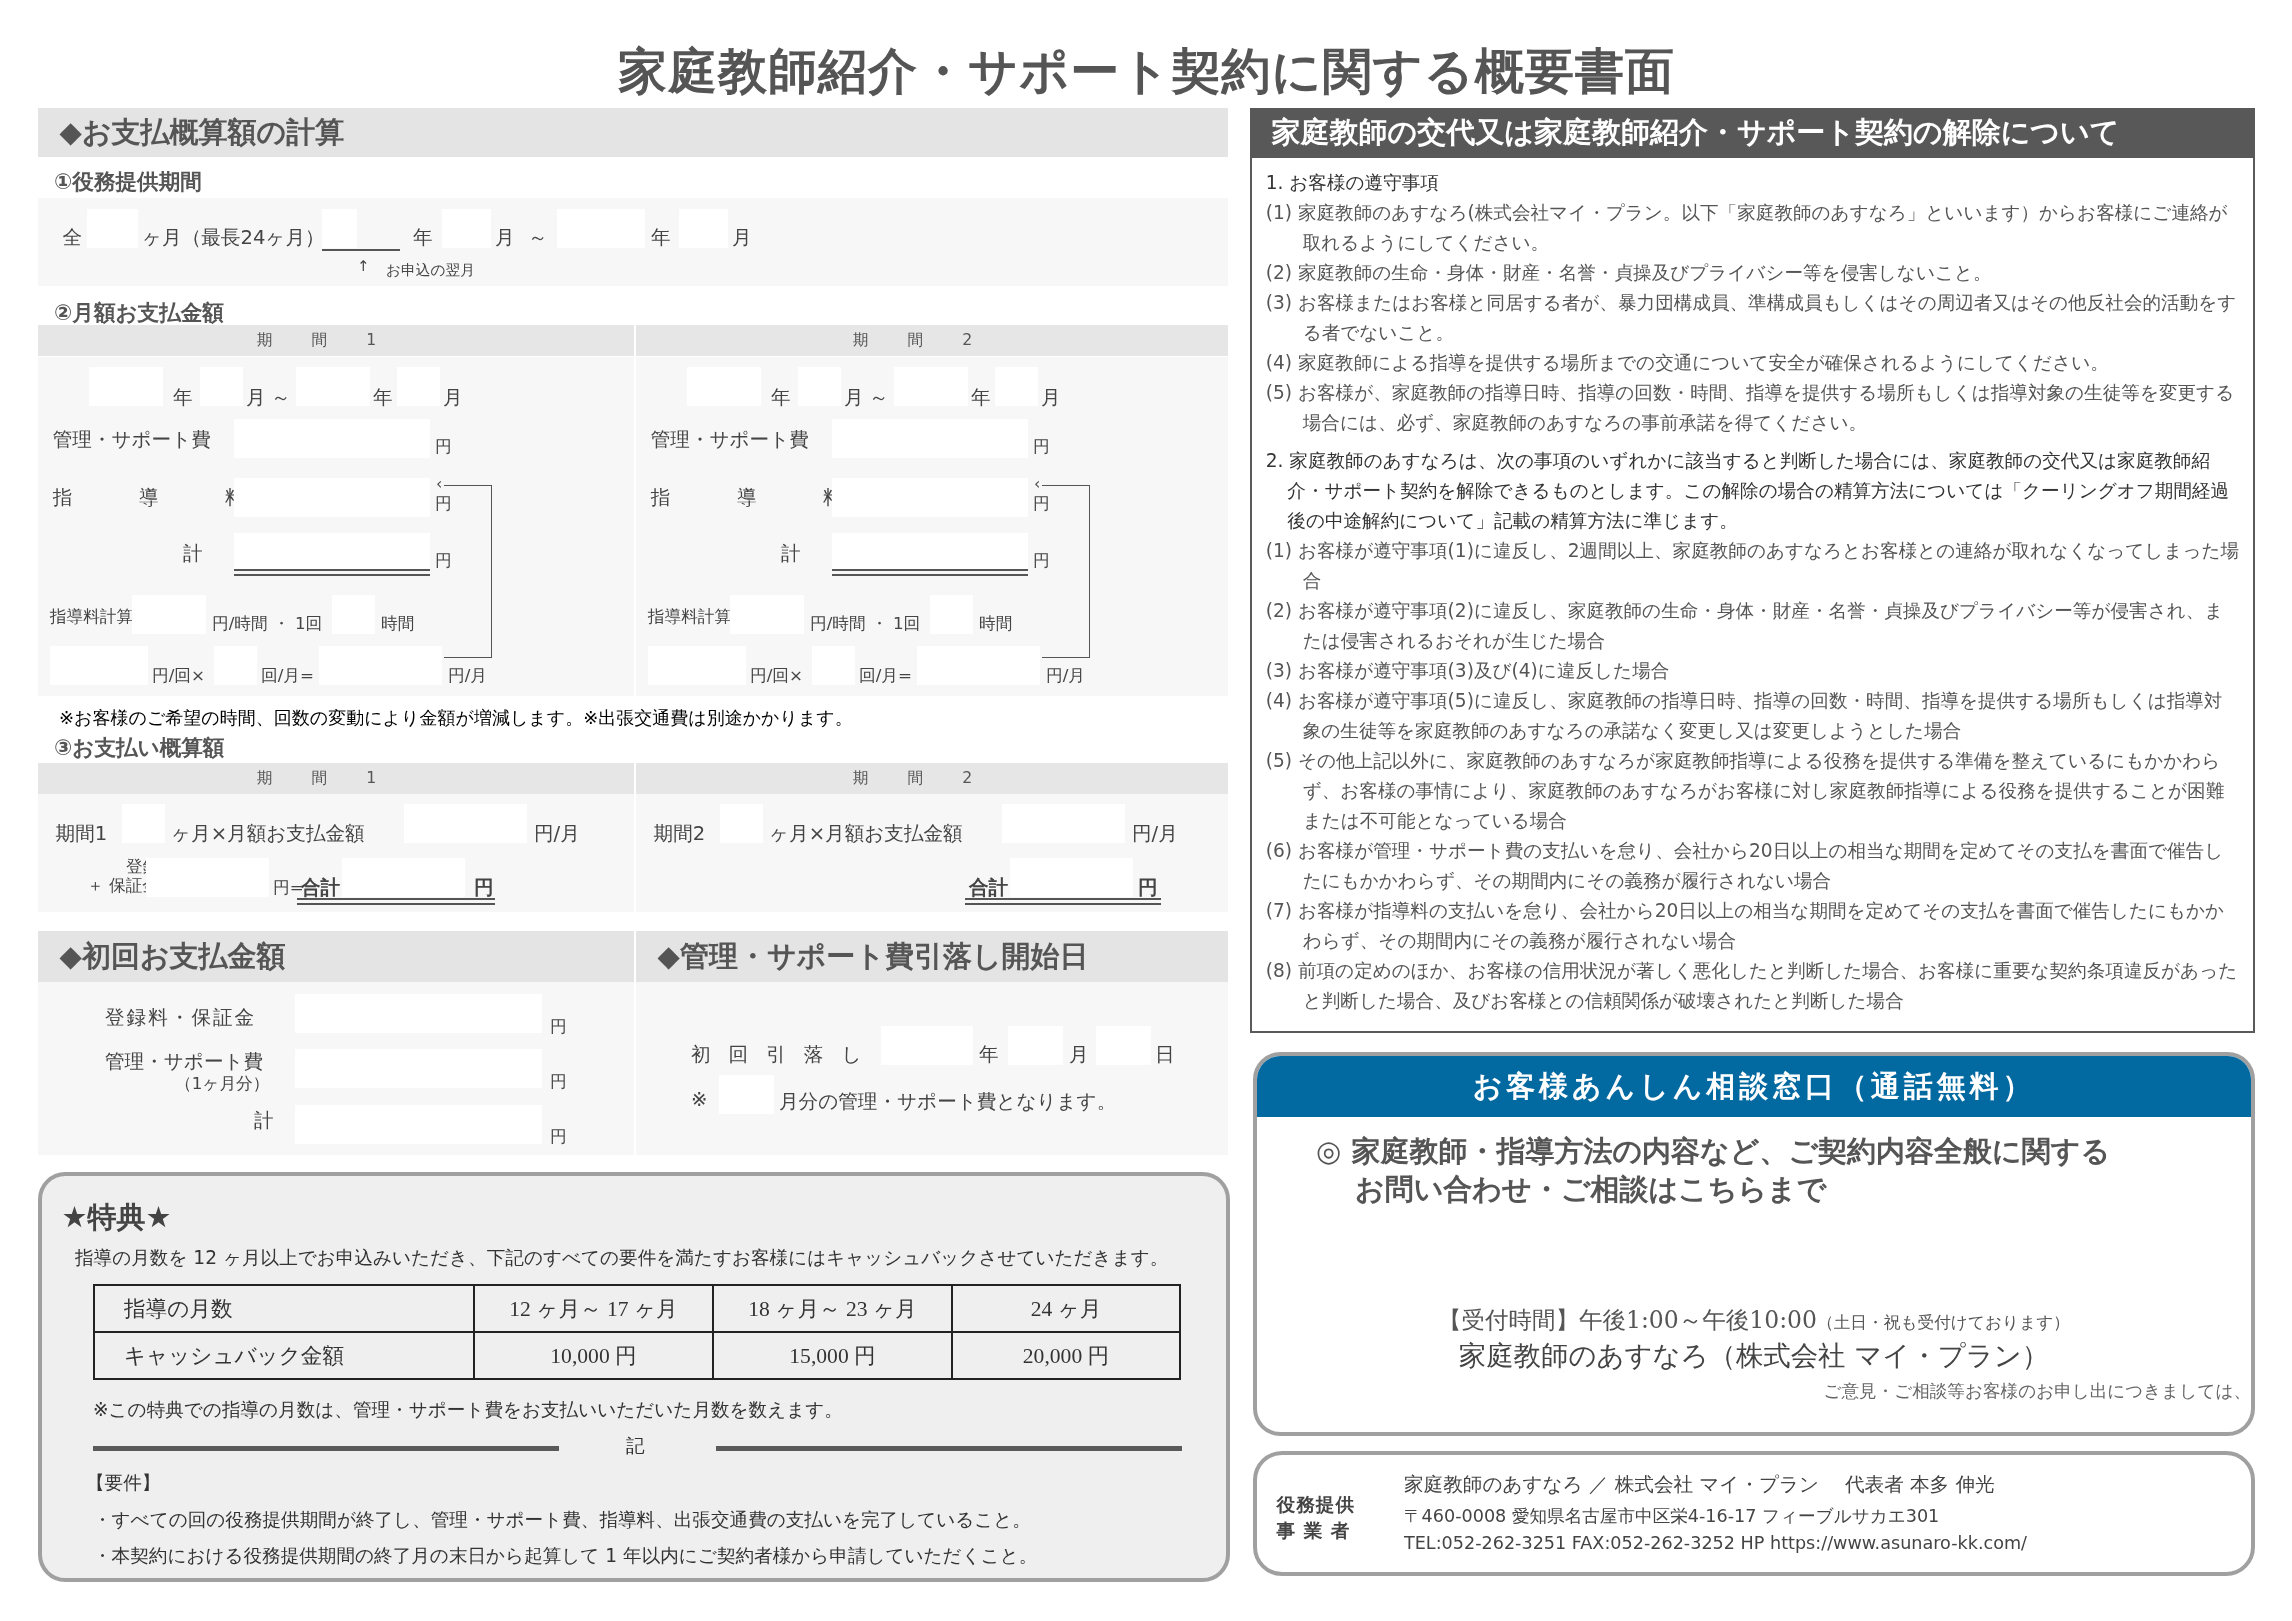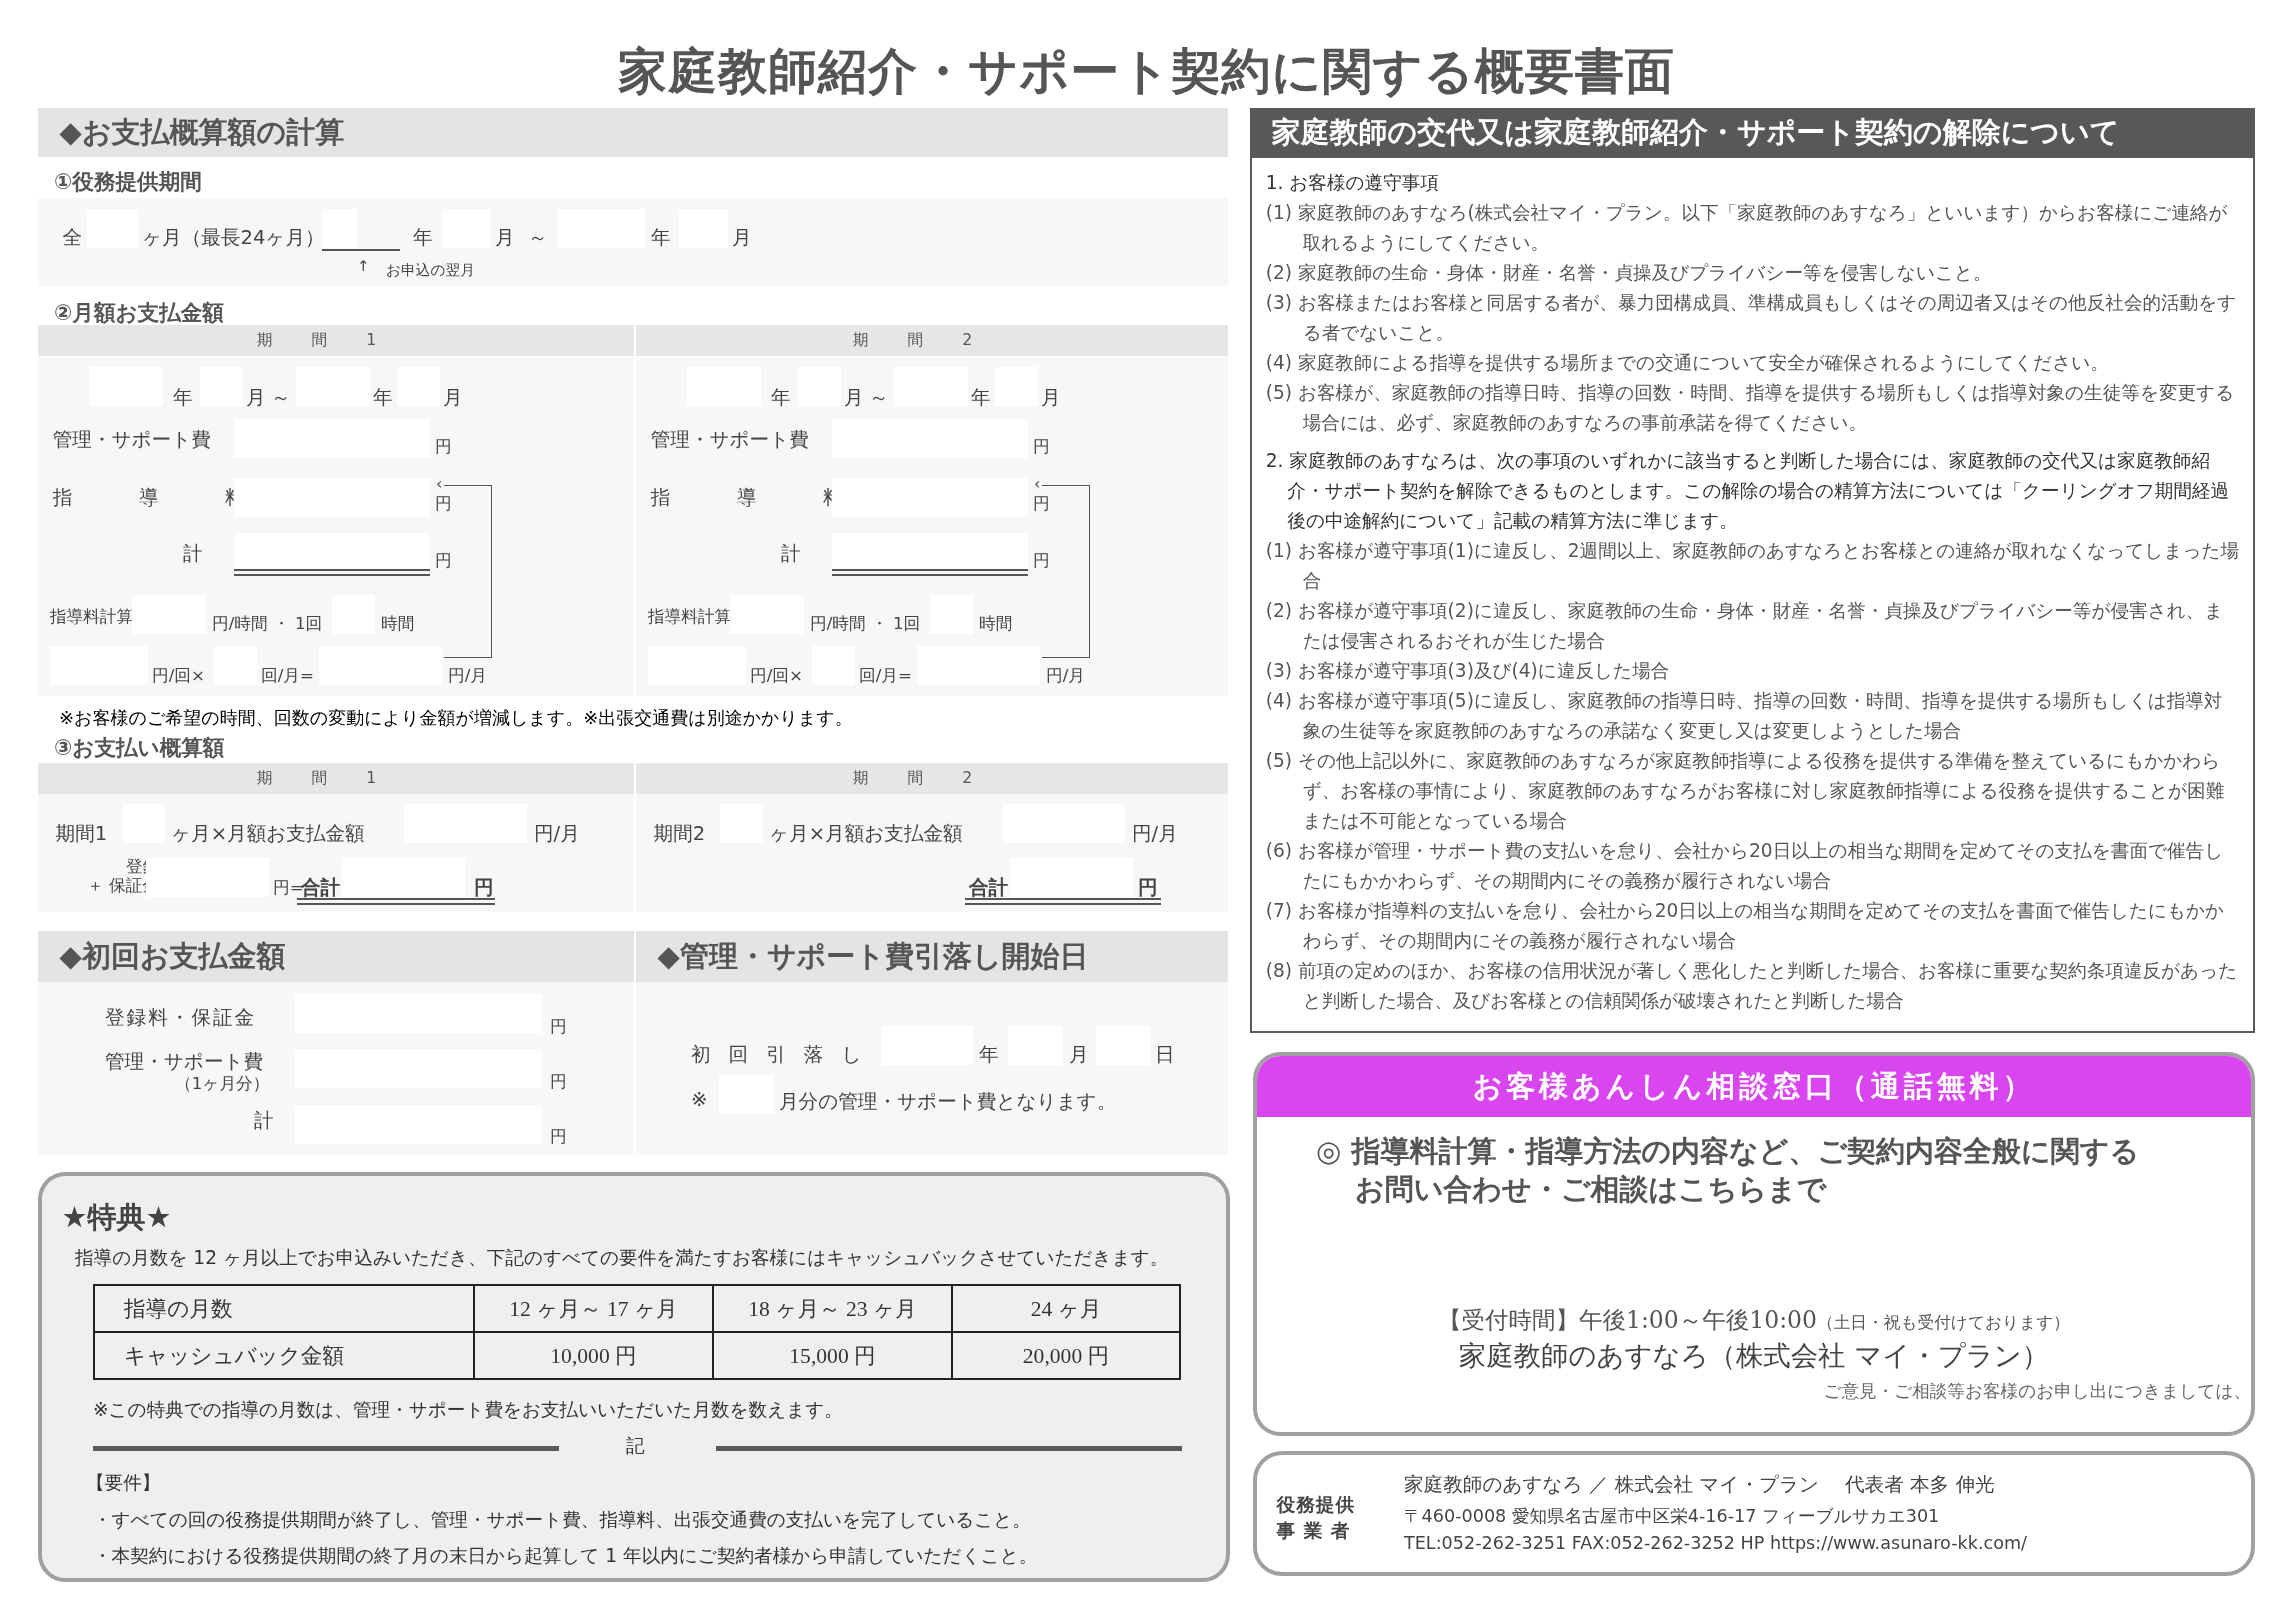--- a/index.html
+++ b/index.html
@@ -245,22 +245,22 @@
     <div class="item">(3) お客様が遵守事項(3)及び(4)に違反した場合</div>
     <div class="item">(4) お客様が遵守事項(5)に違反し、家庭教師の指導日時、指導の回数・時間、指導を提供する場所もしくは指導対象の生徒等を家庭教師のあすなろの承諾なく変更し又は変更しようとした場合</div>
     <div class="item">(5) その他上記以外に、家庭教師のあすなろが家庭教師指導による役務を提供する準備を整えているにもかかわらず、お客様の事情により、家庭教師のあすなろがお客様に対し家庭教師指導による役務を提供することが困難または不可能となっている場合</div>
     <div class="item">(6) お客様が管理・サポート費の支払いを怠り、会社から20日以上の相当な期間を定めてその支払を書面で催告したにもかかわらず、その期間内にその義務が履行されない場合</div>
     <div class="item">(7) お客様が指導料の支払いを怠り、会社から20日以上の相当な期間を定めてその支払を書面で催告したにもかかわらず、その期間内にその義務が履行されない場合</div>
     <div class="item">(8) 前項の定めのほか、お客様の信用状況が著しく悪化したと判断した場合、お客様に重要な契約条項違反があったと判断した場合、及びお客様との信頼関係が破壊されたと判断した場合</div>
   </div>
 </div>
 
 <div class="abs round" style="left:1253px;top:1052px;width:1002px;height:384px;background:#fff;">
-  <div class="abs" style="left:0;top:0;width:100%;height:61px;background:#d946ef;color:#fff;font-weight:bold;font-size:29px;display:flex;align-items:center;justify-content:center;letter-spacing:3.9px;">お客様あんしん相談窓口（通話無料）</div>
-  <div class="abs" style="left:59px;top:76px;font-size:29px;font-weight:bold;color:#555;white-space:nowrap;">◎ 指導料計算・指導方法の内容など、ご契約内容全般に関する</div>
+  <div class="abs" style="left:0;top:0;width:100%;height:61px;background:#0369a1;color:#fff;font-weight:bold;font-size:29px;display:flex;align-items:center;justify-content:center;letter-spacing:3.9px;">お客様あんしん相談窓口（通話無料）</div>
+  <div class="abs" style="left:59px;top:76px;font-size:29px;font-weight:bold;color:#555;white-space:nowrap;">◎ 家庭教師・指導方法の内容など、ご契約内容全般に関する</div>
   <div class="abs" style="left:98px;top:114px;font-size:29px;font-weight:bold;color:#555;white-space:nowrap;">お問い合わせ・ご相談はこちらまで</div>
   <div class="abs" style="left:0;width:100%;top:248px;text-align:center;white-space:nowrap;color:#555;">
     <span style="font-size:23.5px;font-family:'DejaVu Serif',serif;">【受付時間】午後1:00～午後10:00</span><span style="font-size:16.7px;">（土日・祝も受付けております）</span>
   </div>
   <div class="abs" style="left:0;width:100%;top:282px;text-align:center;font-size:27.4px;color:#444;">家庭教師のあすなろ（株式会社 マイ・プラン）</div>
   <div class="abs" style="left:0;width:100%;top:323px;text-align:right;font-size:17.6px;color:#666;">ご意見・ご相談等お客様のお申し出につきましては、</div>
 </div>
 
 <div class="abs round" style="left:1253px;top:1451px;width:1002px;height:125px;background:#fff;border-radius:29px;">
   <div class="abs" style="left:19.6px;top:37px;font-size:18.6px;font-weight:bold;color:#444;letter-spacing:1px;">役務提供</div>

